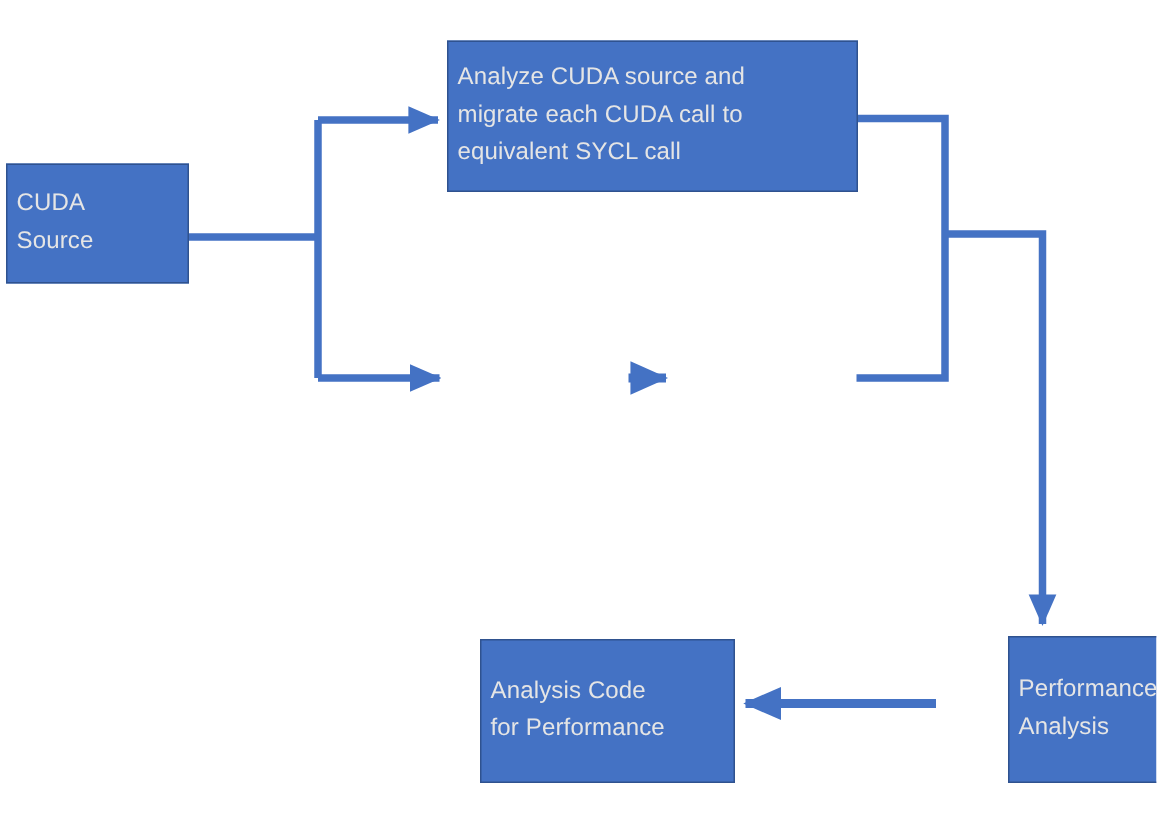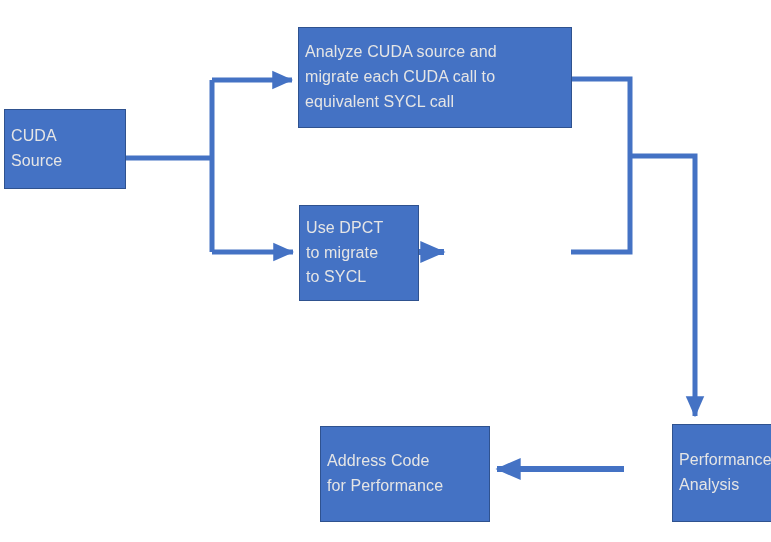--- a/index.html
+++ b/index.html
@@ -109,29 +109,24 @@
     <span class="node-label">CUDA
 Source</span>
   </div>
 
   <div class="node" id="node-analyze">
     <span class="node-label">Analyze CUDA source and
 migrate each CUDA call to
 equivalent SYCL call</span>
   </div>
 
-  <div class="node" id="node-use-dpct">
-    <span class="node-label">Use DPCT
-to migrate
-to SYCL</span>
-  </div>
 
 
   <div class="node" id="node-optimize">
-    <span class="node-label">Address Code
+    <span class="node-label">Analysis Code
 for Performance</span>
   </div>
 
   <div class="node" id="node-perf-analysis">
     <span class="node-label">Performance
 Analysis</span>
   </div>
 
 </div>
 

